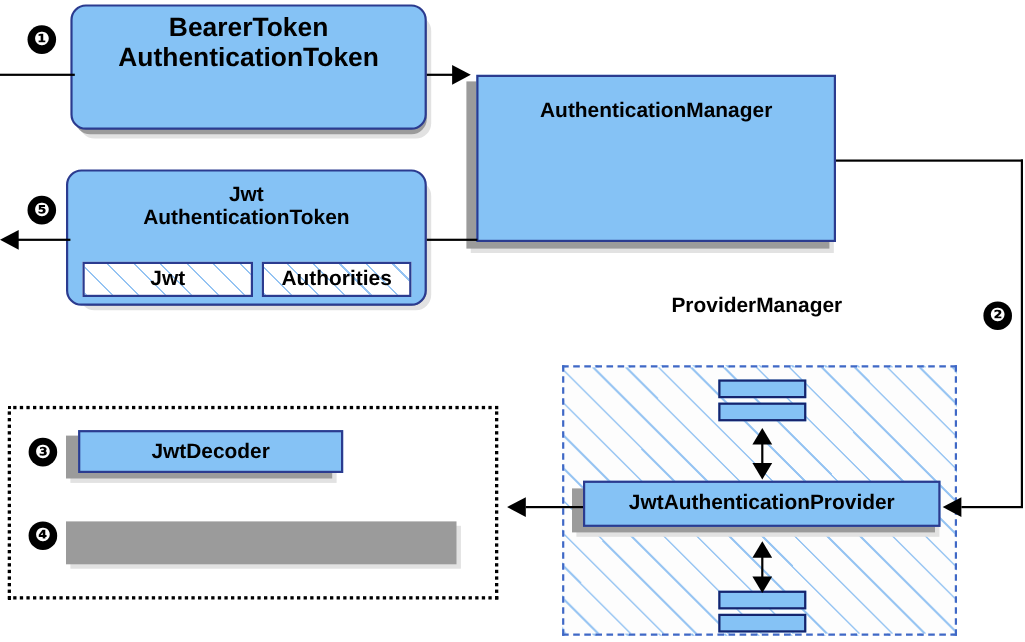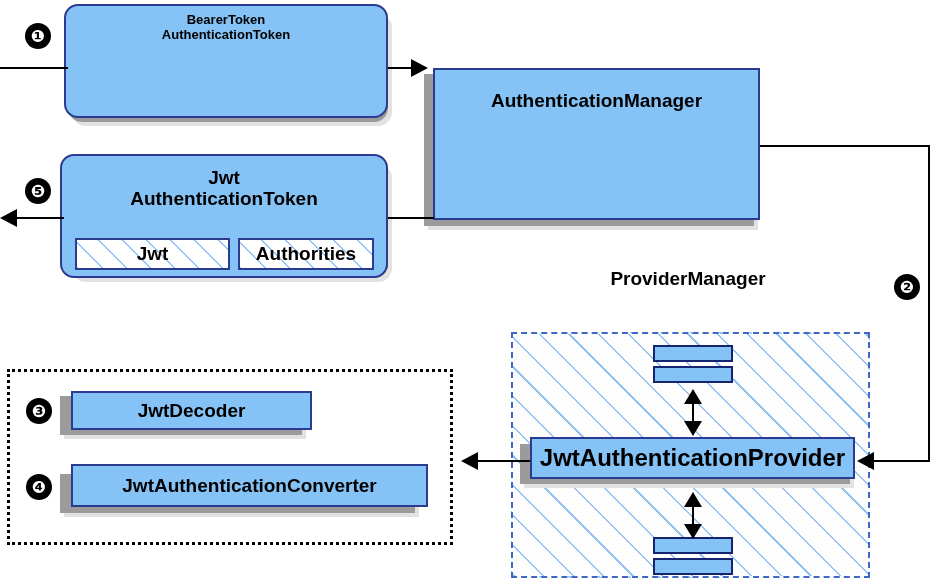--- a/index.html
+++ b/index.html
@@ -160,21 +160,21 @@
 </style>
 </head>
 <body>
 
 <div id="canvas">
 
   <div class="line-h" style="left:0px; top:67px; width:68px;"></div>
 
   <div class="shadow-b rounded" style="left:72px; top:14px; width:320px; height:112px;"></div>
   <div class="shadow-a rounded" style="left:68px; top:10px; width:320px; height:112px;"></div>
-  <div class="node rounded" style="left:64px; top:4px; width:324px; height:114px; font-size:13px; align-items:flex-start; padding-top:7px;justify-content:center;">
+  <div class="node rounded" style="left:64px; top:4px; width:324px; height:114px; font-size:24px; align-items:flex-start; padding-top:7px;justify-content:center;">
     <div>
       <div>BearerToken</div>
       <div>AuthenticationToken</div>
     </div>
   </div>
 
   <div class="badge" style="left:25px; top:23px;">❶</div>
 
   <div class="line-h" style="left:388px; top:67px; width:32px;"></div>
   <div class="arrow arrow-right" style="left:411px; top:59px;"></div>
@@ -217,37 +217,36 @@
 
   <div class="provider-bar" style="left:653px; top:345px; width:80px; height:17px;"></div>
   <div class="provider-bar" style="left:653px; top:366px; width:80px; height:17px;"></div>
 
   <div class="arrow arrow-up" style="left:684px; top:389px;"></div>
   <div class="line-v" style="left:692px; top:394px; height:32px;"></div>
   <div class="arrow arrow-down" style="left:684px; top:421px;"></div>
 
   <div class="shadow-b" style="left:524px; top:448px; width:330px; height:40px;"></div>
   <div class="shadow-a" style="left:520px; top:444px; width:330px; height:40px;"></div>
-  <div class="node" style="left:530px; top:437px; width:325px; height:42px; font-size:24px;">JwtAuthenticationProvider</div>
+  <div class="node" style="left:530px; top:437px; width:325px; height:42px; font-size:19px;">JwtAuthenticationProvider</div>
 
   <div class="arrow arrow-up" style="left:684px; top:492px;"></div>
   <div class="line-v" style="left:692px; top:497px; height:32px;"></div>
   <div class="arrow arrow-down" style="left:684px; top:524px;"></div>
 
   <div class="provider-bar" style="left:653px; top:537px; width:80px; height:17px;"></div>
   <div class="provider-bar" style="left:653px; top:558px; width:80px; height:17px;"></div>
 
   <div class="line-h" style="left:478px; top:460px; width:52px;"></div>
   <div class="arrow arrow-left" style="left:461px; top:452px;"></div>
 
   <div class="dotted-region" style="left:7px; top:369px; width:446px; height:176px;"></div>
 
   <div class="shadow-b" style="left:64px; top:400px; width:242px; height:39px;"></div>
   <div class="shadow-a" style="left:60px; top:396px; width:242px; height:39px;"></div>
   <div class="node" style="left:71px; top:391px; width:241px; height:39px; font-size:19px;text-align:center;">JwtDecoder</div>
   <div class="badge" style="left:26px; top:398px;">❸</div>
 
   <div class="shadow-b" style="left:64px; top:478px; width:355px; height:39px;"></div>
   <div class="shadow-a" style="left:60px; top:474px; width:355px; height:39px;"></div>
-  <div class="node" style="left:71px; top:464px; width:357px; height:43px; font-size:19px;">JwtAuthenticationConverter</div>
   <div class="badge" style="left:26px; top:474px;">❹</div>
 
 </div>
 
 </body></html>

